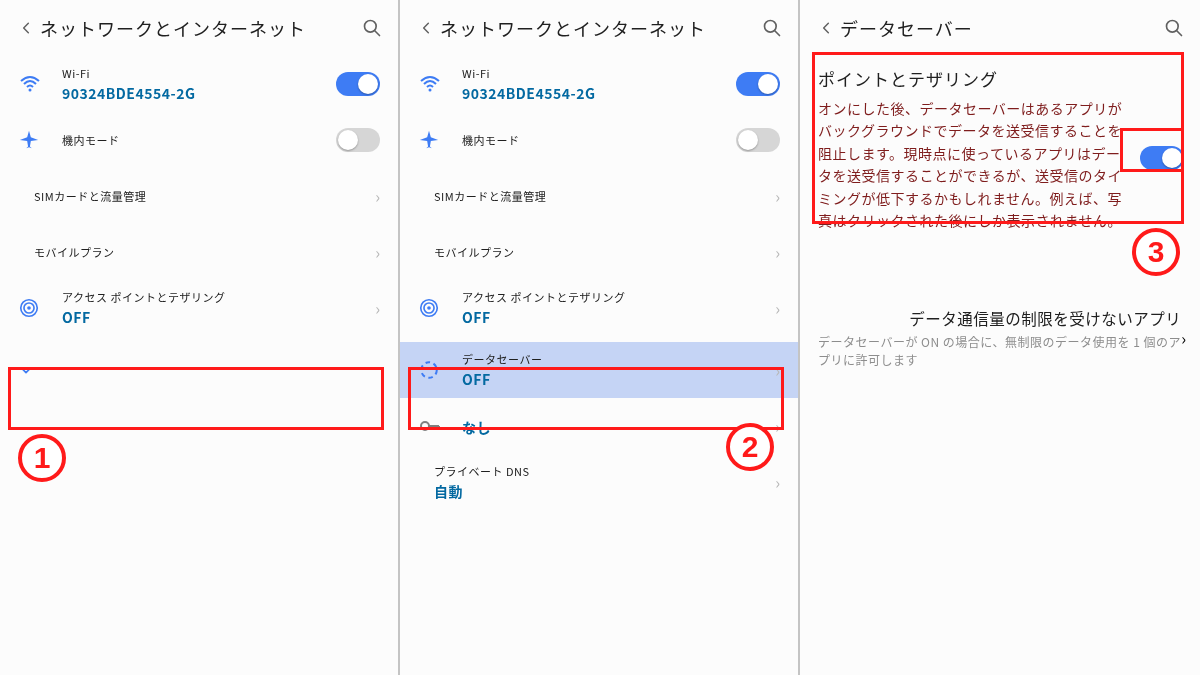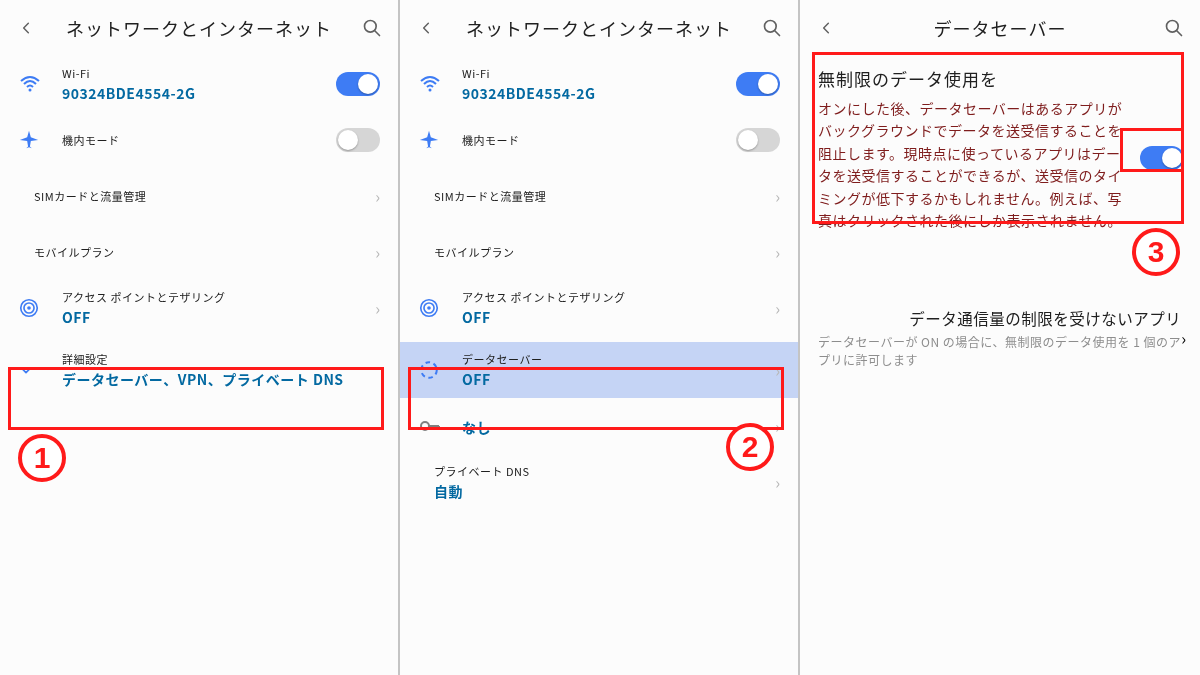--- a/index.html
+++ b/index.html
@@ -3,21 +3,21 @@
 <meta charset="utf-8">
 <style>
   * { box-sizing: border-box; margin: 0; padding: 0; }
   html, body { width: 1200px; height: 675px; background: #d0d0d0; font-family: "Hiragino Sans", "Noto Sans CJK JP", sans-serif; }
   .wrap { display: flex; width: 1200px; height: 675px; }
   .pane { width: 400px; height: 675px; background: #fcfcfc; position: relative; border-right: 2px solid #c4c4c4; overflow: hidden; }
   .pane:last-child { border-right: none; }
 
   
   .hdr { display: flex; align-items: center; height: 56px; padding: 0 12px; }
-  .hdr .title { flex: 1; text-align: center; font-size: 18px; color: #202020; font-weight: 400; letter-spacing: 1px; }
+  .hdr .title { flex: 1; font-size: 18px; color: #202020; font-weight: 400; letter-spacing: 1px; }
   .icon-btn { width: 28px; height: 28px; display: flex; align-items: center; justify-content: center; font-size: 20px; color: #606060; cursor: pointer; }
 
   
   .row { display: flex; align-items: center; min-height: 56px; padding: 6px 18px 6px 18px; position: relative; }
   .row .iconcol { width: 44px; display: flex; align-items: center; justify-content: flex-start; color: #3e7cf4; font-size: 20px; }
   .row .iconcol.gray { color: #888; }
   .row .txt { flex: 1; }
   .row .label { font-size: 11px; color: #202020; letter-spacing: 0.5px; }
   .row .sub { font-size: 14px; color: #0369a1; margin-top: 2px; letter-spacing: 0.5px; font-weight: bold; }
   .row .chev { color: #b8b8b8; font-size: 16px; }
@@ -132,24 +132,20 @@
       </div>
       <div class="chev">›</div>
     </div>
 
     <div class="row" style="margin-top:6px;">
       <div class="iconcol" style="color:#3e7cf4">
         <svg width="16" height="16" viewBox="0 0 24 24">
             <path d="M5 9 L12 16 L19 9" stroke="#3e7cf4" stroke-width="2.5" fill="none" stroke-linecap="round" stroke-linejoin="round"></path>
           </svg>
       </div>
-      <div class="txt">
-        <div class="label">詳細設定</div>
-        <div class="sub">データセーバー、VPN、プライベート DNS</div>
-      </div>
     </div>
 
     <div class="hl" style="left:8px; top:367px; width:376px; height:63px;"></div>
     <div class="badge" style="left:18px; top:434px;">
         <span>1</span>
       </div>
   </div>
 
   <div class="pane">
     <div class="hdr">
@@ -278,21 +274,21 @@
       <div class="title">データセーバー</div>
       <div class="icon-btn">
         <svg width="20" height="20" viewBox="0 0 24 24">
             <circle cx="10" cy="10" r="7" stroke="#606060" stroke-width="2" fill="none"></circle>
             <path d="M15 15 L21 21" stroke="#606060" stroke-width="2" stroke-linecap="round"></path>
           </svg>
       </div>
     </div>
 
     <div class="bigrow" style="position:relative;">
-      <div class="label">無制限のデータ使用を</div>
+      <div class="label">ポイントとテザリング</div>
       <div class="desc">オンにした後、データセーバーはあるアプリがバックグラウンドでデータを送受信することを阻止します。現時点に使っているアプリはデータを送受信することができるが、送受信のタイミングが低下するかもしれません。例えば、写真はクリックされた後にしか表示されません。</div>
       <div class="toggle on">
           <div class="knob"></div>
         </div>
     </div>
 
     <div style="height:58px;"></div>
 
     <div class="row2">
       <div class="txt">

